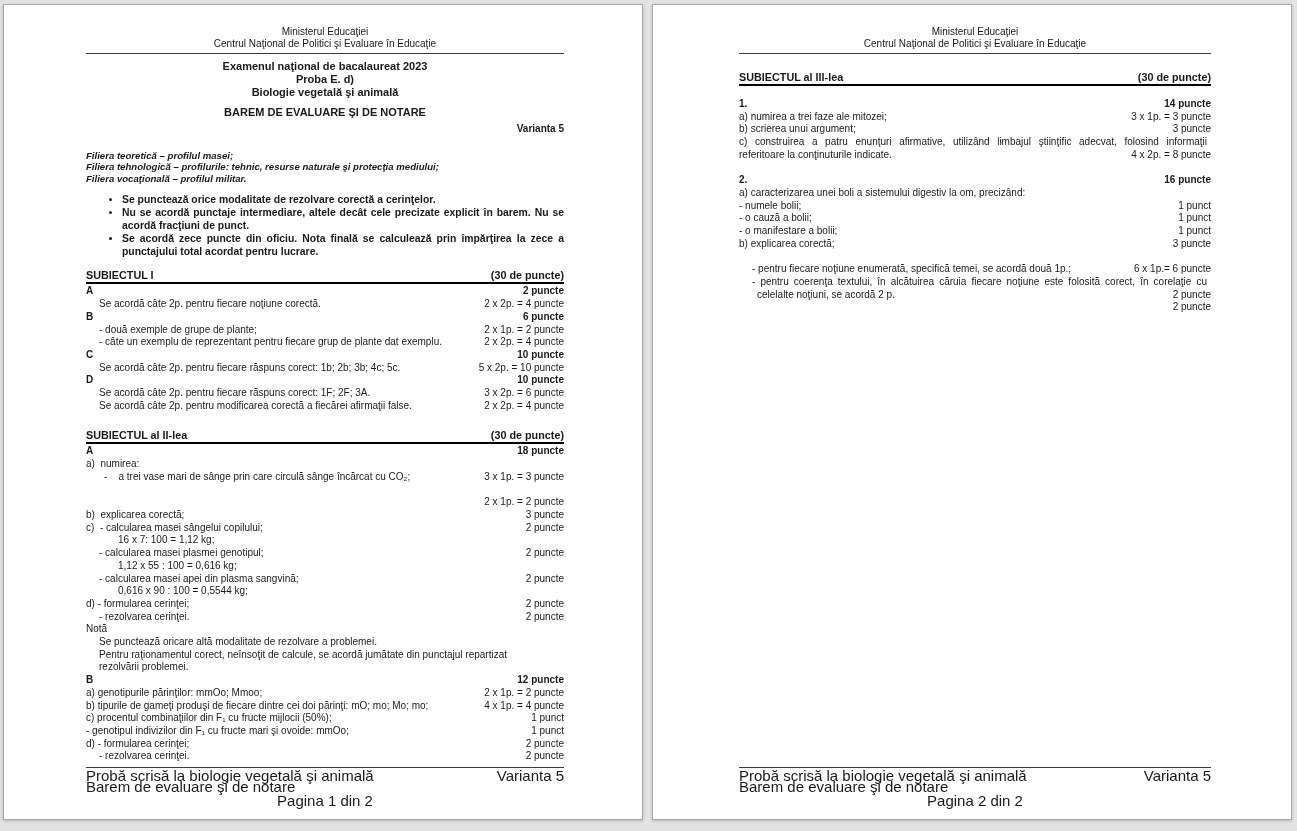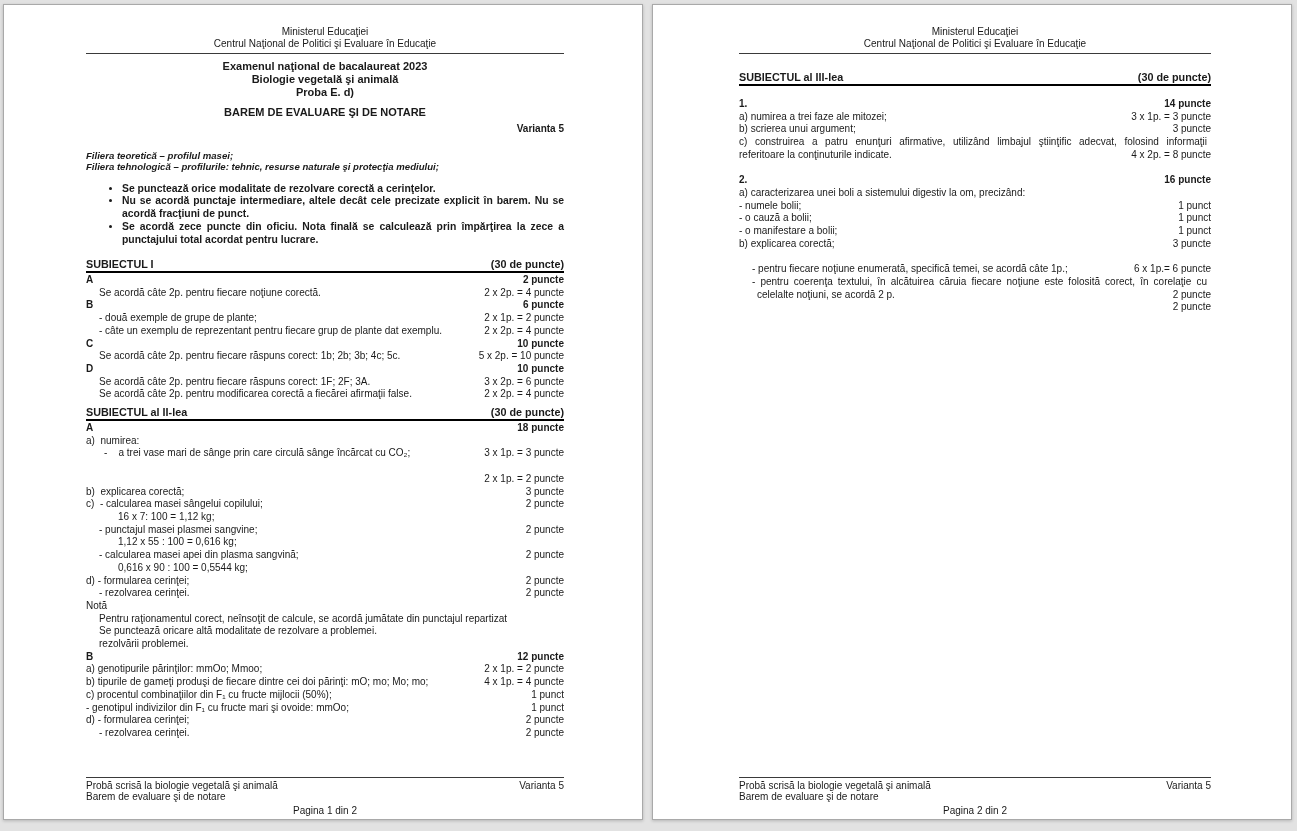--- a/index.html
+++ b/index.html
@@ -40,70 +40,71 @@
   .filiera { margin-top:14px; font-style:italic; font-weight:bold; font-size:9.6px; line-height:11.4px; }
   .bullets { margin-top:10px; padding-left:36px; }
   .bullet {
     display:list-item; list-style-type:disc;
     font-weight:bold; font-size:10.4px; line-height:12.9px;
     text-align:justify;
   }
 
   
   .sec { margin-top:10px; }
-  .sec.gap { margin-top:4px; }
+  .sec.gap { margin-top:16px; }
   .sec-head {
     display:flex; justify-content:space-between;
     font-weight:bold; font-size:10.8px; line-height:14px;
     border-bottom:2px solid #000;
   }
   .rows { margin-top:1px; }
   .rows.pushed { margin-top:12px; }
 
   
   .row { display:flex; min-height:12.7px; }
   .row .l { white-space:pre-wrap; }
   .row .r { margin-left:auto; white-space:nowrap; padding-left:4px; }
   .row.b  { font-weight:bold; }
   .row.i1 .l { padding-left:13px; }
   .row.i2 .l { padding-left:18px; }
   .row.i3 .l { padding-left:32px; }
   .row.j .l { white-space:normal; flex:1; text-align:justify; text-align-last:justify; }
 
   
-  .page-footer { position:absolute; left:82px; right:78px; bottom:3px; font-size:10px; line-height:11.4px; }
+  .page-footer { position:absolute; left:82px; right:78px; bottom:13px; font-size:15px; line-height:11.4px; }
   .page2 .page-footer { left:86px; right:80px; }
   .page-footer .rule { border-top:1px solid #3a3a3a; margin-bottom:2px; }
   .footer-cols { display:flex; justify-content:space-between; }
   .footer-page { text-align:center; margin-top:2px; }
 </style>
 </head>
 <body>
 
 <div class="canvas">
 
   <div class="page page1">
     <div class="page-inner">
       <div class="doc-header">
         <div>Ministerul Educaţiei</div>
         <div>Centrul Naţional de Politici şi Evaluare în Educaţie</div>
         <div class="rule"></div>
       </div>
 
       <div class="title-block">
         <div>Examenul naţional de bacalaureat 2023</div>
+        <div>Proba E. d)</div>
         <div>Biologie vegetală şi animală</div>
-        <div>Proba E. d)</div>
       </div>
       <div class="exam-title">BAREM DE EVALUARE ŞI DE NOTARE</div>
       <div class="variant">Varianta 5</div>
 
       <div class="filiera">
           <div class="filiera-line">Filiera teoretică – profilul masei;</div>
           <div class="filiera-line">Filiera tehnologică – profilurile: tehnic, resurse naturale şi protecţia mediului;</div>
+          <div class="filiera-line">Filiera vocaţională – profilul militar.</div>
         </div>
 
       <div class="bullets">
           <div class="bullet">Se punctează orice modalitate de rezolvare corectă a cerinţelor.</div>
           <div class="bullet">Nu se acordă punctaje intermediare, altele decât cele precizate explicit în barem. Nu se acordă fracţiuni de punct.</div>
           <div class="bullet">Se acordă zece puncte din oficiu. Nota finală se calculează prin împărţirea la zece a punctajului total acordat pentru lucrare.</div>
         </div>
 
       <div class="sec">
         <div class="sec-head">
@@ -185,21 +186,21 @@
             </div>
             <div class="row">
               <span class="l">c)  - calcularea masei sângelui copilului;</span>
               <span class="r">2 puncte</span>
             </div>
             <div class="row i3">
               <span class="l">16 x 7: 100 = 1,12 kg;</span>
               <span class="r"></span>
             </div>
             <div class="row i1">
-              <span class="l">- punctajul masei plasmei sangvine;</span>
+              <span class="l">- calcularea masei plasmei genotipul;</span>
               <span class="r">2 puncte</span>
             </div>
             <div class="row i3">
               <span class="l">1,12 x 55 : 100 = 0,616 kg;</span>
               <span class="r"></span>
             </div>
             <div class="row i1">
               <span class="l">- calcularea masei apei din plasma sangvină;</span>
               <span class="r">2 puncte</span>
             </div>
@@ -213,25 +214,25 @@
             </div>
             <div class="row i1">
               <span class="l">- rezolvarea cerinţei.</span>
               <span class="r">2 puncte</span>
             </div>
             <div class="row">
               <span class="l">Notă</span>
               <span class="r"></span>
             </div>
             <div class="row i1">
+              <span class="l">Se punctează oricare altă modalitate de rezolvare a problemei.</span>
+              <span class="r"></span>
+            </div>
+            <div class="row i1">
               <span class="l">Pentru raţionamentul corect, neînsoţit de calcule, se acordă jumătate din punctajul repartizat</span>
-              <span class="r"></span>
-            </div>
-            <div class="row i1">
-              <span class="l">Se punctează oricare altă modalitate de rezolvare a problemei.</span>
               <span class="r"></span>
             </div>
             <div class="row i1">
               <span class="l">rezolvării problemei.</span>
               <span class="r"></span>
             </div>
             <div class="row b">
               <span class="l">B</span>
               <span class="r">12 puncte</span>
             </div>
@@ -335,21 +336,21 @@
               <span class="r">1 punct</span>
             </div>
             <div class="row">
               <span class="l">b) explicarea corectă;</span>
               <span class="r">3 puncte</span>
             </div>
             <div class="row">
               <span class="r"></span>
             </div>
             <div class="row i1">
-              <span class="l">- pentru fiecare noţiune enumerată, specifică temei, se acordă câte 1p.;</span>
+              <span class="l">- pentru fiecare noţiune enumerată, specifică temei, se acordă două 1p.;</span>
               <span class="r">6 x 1p.= 6 puncte</span>
             </div>
             <div class="row j i1">
               <span class="l">- pentru coerenţa textului, în alcătuirea căruia fiecare noţiune este  folosită corect, în corelaţie cu</span>
               <span class="r"></span>
             </div>
             <div class="row i2">
               <span class="l">celelalte noţiuni, se acordă 2 p.</span>
               <span class="r">2 puncte</span>
             </div>

